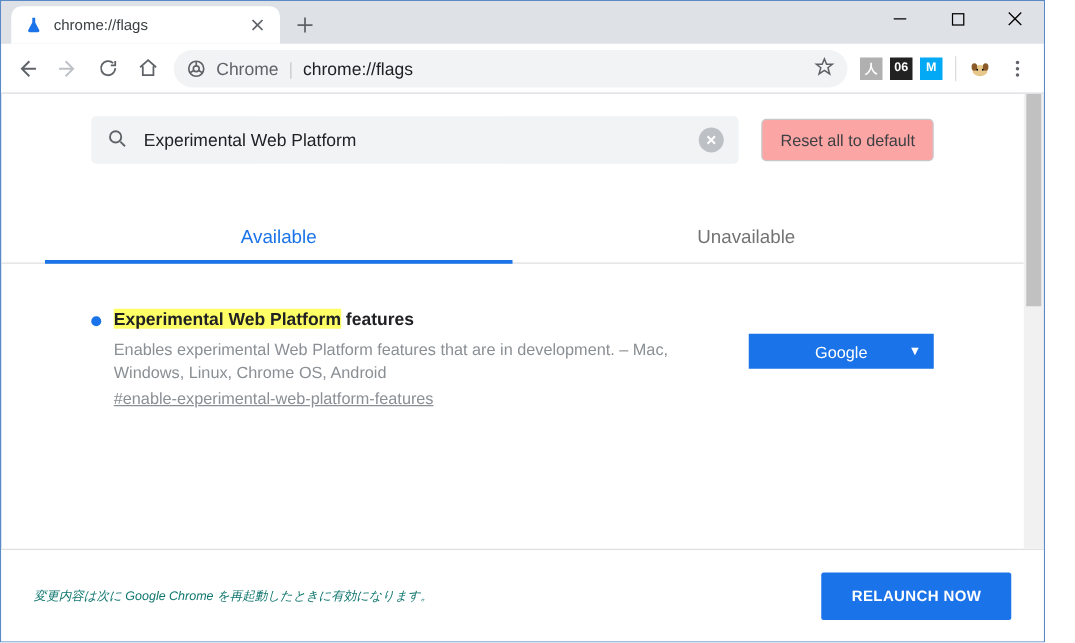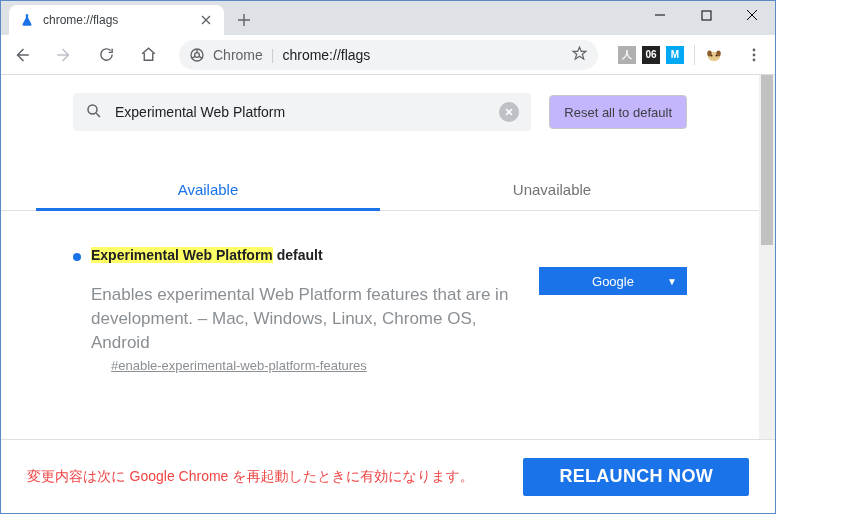--- a/index.html
+++ b/index.html
@@ -1,28 +1,28 @@
 <!DOCTYPE html>
 <html><head>
 <meta charset="utf-8">
 <style>
   * { box-sizing: border-box; }
   html, body { margin:0; padding:0; font-family: "Segoe UI", Arial, sans-serif; font-size:13px; color:#202124; }
-  .window { width:776px; height:514px; border:1px solid #5a8ac6; background:#fff; display:flex; flex-direction:column; position:relative; }
+  .window { width:836px; height:514px; border:1px solid #5a8ac6; background:#fff; display:flex; flex-direction:column; position:relative; }
   
   .titlebar { height:34px; background:#dee1e6; display:flex; align-items:flex-end; position:relative; }
   .win-controls { position:absolute; top:0; right:0; height:28px; display:flex; }
   .win-btn { width:46px; height:28px; display:flex; align-items:center; justify-content:center; }
   .tab { display:flex; align-items:center; background:#fff; border-top-left-radius:8px; border-top-right-radius:8px; height:30px; margin-left:8px; padding:0 10px; min-width:215px; position:relative; }
   .tab .fav { width:16px; height:16px; margin-right:8px; display:flex; align-items:center; justify-content:center; }
   .tab .title { flex:1; font-size:12px; color:#3c4043; }
   .tab .close { width:16px; height:16px; display:flex; align-items:center; justify-content:center; color:#5f6368; }
   .newtab { width:28px; height:28px; display:flex; align-items:center; justify-content:center; color:#5f6368; margin-left:6px; margin-bottom:1px;}
   
-  .toolbar { height:40px; background:#fff; border-bottom:1px solid #dadce0; display:flex; align-items:center; padding:0 6px; gap:12px; }
+  .toolbar { height:40px; background:#fff; border-bottom:1px solid #dadce0; display:flex; align-items:center; padding:0 6px; gap:2px; }
   .tbtn { width:30px; height:30px; display:flex; align-items:center; justify-content:center; color:#5f6368; border-radius:15px; }
   .tbtn.disabled { color:#bdc1c6; }
   .omnibox { flex:1; height:30px; background:#f1f3f4; border-radius:15px; display:flex; align-items:center; padding:0 10px; margin:0 4px; font-size:14px; color:#202124; }
   .omnibox .origin { color:#5f6368; }
   .omnibox .path { color:#202124; }
   .omnibox .sep { color:#cfcfcf; margin:0 8px; }
   .omnibox .globe { margin-right:8px; display:flex; }
   .omnibox .spacer { flex:1; }
   .ext-icons { display:flex; align-items:center; gap:6px; padding:0 4px; }
   .ext { width:18px; height:18px; display:flex; align-items:center; justify-content:center; font-size:10px; font-weight:bold; color:#fff; }
@@ -31,38 +31,38 @@
   .content-wrap { flex:1; display:flex; overflow:hidden; }
   .content { flex:1; overflow:auto; }
   .scrollbar { width:16px; background:#f1f1f1; position:relative; }
   .scrollbar .thumb { position:absolute; top:0; left:2px; width:12px; height:170px; background:#c1c1c1; }
   .page { padding:18px 0 0 0; }
   .toprow { display:flex; align-items:center; padding:0 72px; gap:18px; }
   .searchbox { flex:1; height:38px; background:#f1f3f4; border-radius:4px; display:flex; align-items:center; padding:0 12px; }
   .searchbox .mag { margin-right:10px; color:#5f6368; }
   .searchbox input { flex:1; background:transparent; border:none; outline:none; font-size:14px; color:#202124; }
   .searchbox .clear { width:20px; height:20px; border-radius:10px; background:#bdc1c6; display:flex; align-items:center; justify-content:center; }
-  .reset-btn { height:34px; padding:0 14px; background:#c4b5fd; border:1px solid #c8c8c8; border-radius:4px; font-size:13px; color:#3c4043; display:flex; align-items:center; }
+  .reset-btn { height:34px; padding:0 14px; background:#fca5a5; border:1px solid #c8c8c8; border-radius:4px; font-size:13px; color:#3c4043; display:flex; align-items:center; }
   .tabs { display:flex; margin-top:40px; border-bottom:1px solid #e0e0e0; padding:0 35px; }
   .tabitem { flex:1; text-align:center; padding:10px 0 12px 0; font-size:15px; color:#737373; position:relative; }
   .tabitem.active { color:#1a73e8; }
   .tabitem.active::after { content:""; position:absolute; left:0; right:0; bottom:-1px; height:3px; background:#1a73e8; }
   .flag { display:flex; padding:36px 72px 0 72px; align-items:flex-start; }
   .flag .dot { width:8px; height:8px; border-radius:4px; background:#1a73e8; margin:6px 10px 0 0; flex-shrink:0; }
   .flag .body { flex:1; padding-right:30px; }
   .flag .ftitle { font-size:14px; font-weight:700; }
   .flag .ftitle .hl { background:#ffff66; }
-  .flag .fdesc { font-size:17px; color:#8a8f94; margin-top:20px; line-height:1.4; max-width:520px; }
-  .flag .fid { font-size:13px; color:#8a8f94; text-decoration:underline; margin-top:4px; display:inline-block;margin-left:20px; }
+  .flag .fdesc { font-size:13px; color:#8a8f94; margin-top:8px; line-height:1.4; max-width:520px; }
+  .flag .fid { font-size:13px; color:#8a8f94; text-decoration:underline; margin-top:4px; display:inline-block; }
   .flag .select { width:148px; height:28px; background:#1a73e8; color:#fff; display:flex; align-items:center; justify-content:center; font-size:13px; position:relative; margin-top:20px; }
   .flag .select .arrow { position:absolute; right:10px; font-size:10px; }
   
   .footer { height:74px; border-top:1px solid #e0e0e0; display:flex; align-items:center; padding:0 26px; background:#fff; justify-content:space-between; }
-  .footer .msg { font-size:14px; color:#ef4444; }
-  .relaunch { height:38px; padding:0 36px; background:#1a73e8; color:#fff; font-size:18px; font-weight:600; letter-spacing:.3px; display:flex; align-items:center; border-radius:2px; }
+  .footer .msg { font-size:10px; color:#0f766e;font-style:italic; }
+  .relaunch { height:38px; padding:0 24px; background:#1a73e8; color:#fff; font-size:12px; font-weight:600; letter-spacing:.3px; display:flex; align-items:center; border-radius:2px; }
 </style>
 </head>
 <body>
 
 <div class="window">
 
   <div class="titlebar">
     <div class="tab">
       <span class="fav">
         <svg width="14" height="14" viewBox="0 0 24 24">
@@ -181,21 +181,21 @@
         </div>
 
         <div class="tabs">
           <div class="tabitem active">Available</div>
           <div class="tabitem">Unavailable</div>
         </div>
 
         <div class="flag">
           <div class="dot"></div>
           <div class="body">
-            <div class="ftitle"><span class="hl">Experimental Web Platform</span><span> default</span></div>
+            <div class="ftitle"><span class="hl">Experimental Web Platform</span><span> features</span></div>
             <div class="fdesc">Enables experimental Web Platform features that are in development. – Mac, Windows, Linux, Chrome OS, Android</div>
             <a class="fid">#enable-experimental-web-platform-features</a>
           </div>
           <div class="select">
             <span>Google</span>
             <span class="arrow">▼</span>
           </div>
         </div>
       </div>
     </div>

